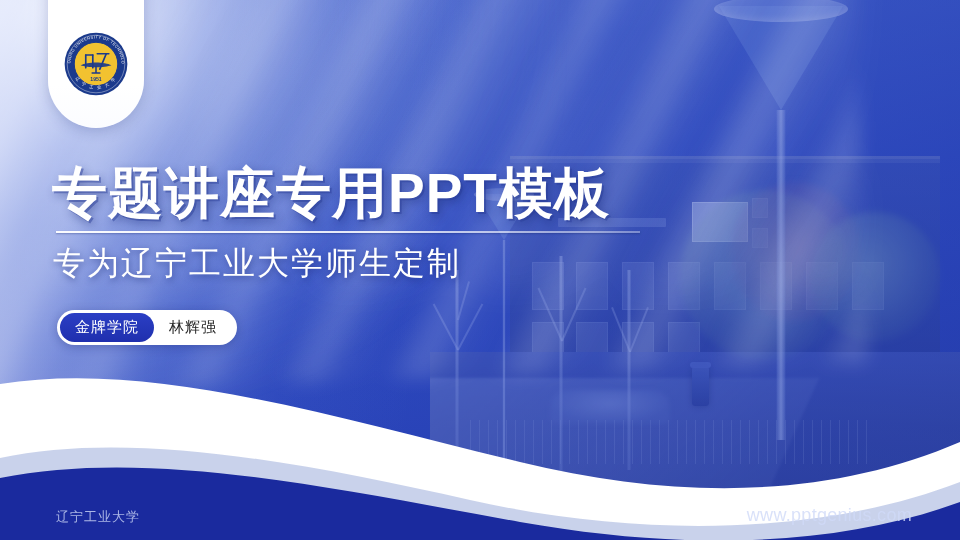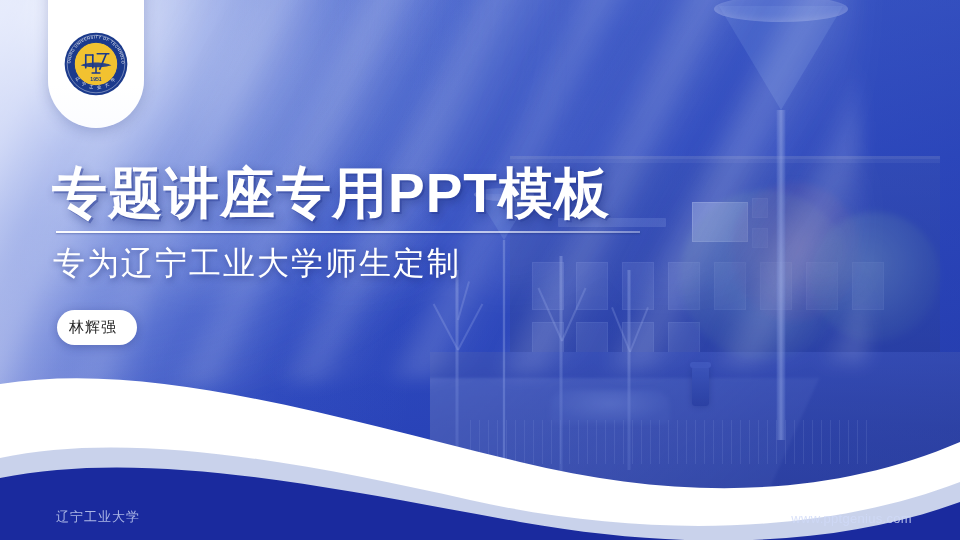--- a/index.html
+++ b/index.html
@@ -324,21 +324,21 @@
     font-size: 13px;
     letter-spacing: 1px;
     color: rgba(208,218,248,0.80);
     white-space: nowrap;
     margin-top: 20px;
   }
   .footer-right {
     position: absolute;
     right: 48px;
     bottom: 14px;
-    font-size: 13px;
+    font-size: 18px;
     letter-spacing: .3px;
     color: rgba(208,218,248,0.80);
     white-space: nowrap;
   }
 </style>
 </head>
 <body>
 
 <div class="slide">
 
@@ -448,19 +448,20 @@
         <text x="50" y="76" font-size="8" fill="#1B3A8C" text-anchor="middle" font-weight="bold">1951</text>
       </svg>
     </div>
   </div>
 
   <div class="title">专题讲座专用PPT模板</div>
   <div class="divider"></div>
   <div class="subtitle">专为辽宁工业大学师生定制</div>
 
   <div class="badge">
+    <div class="badge-primary">金牌学院</div>
     <div class="badge-name">林辉强</div>
   </div>
 
   <div class="footer-left">辽宁工业大学</div>
   <div class="footer-right">www.pptgenius.com</div>
 
 </div>
 
 </body></html>

